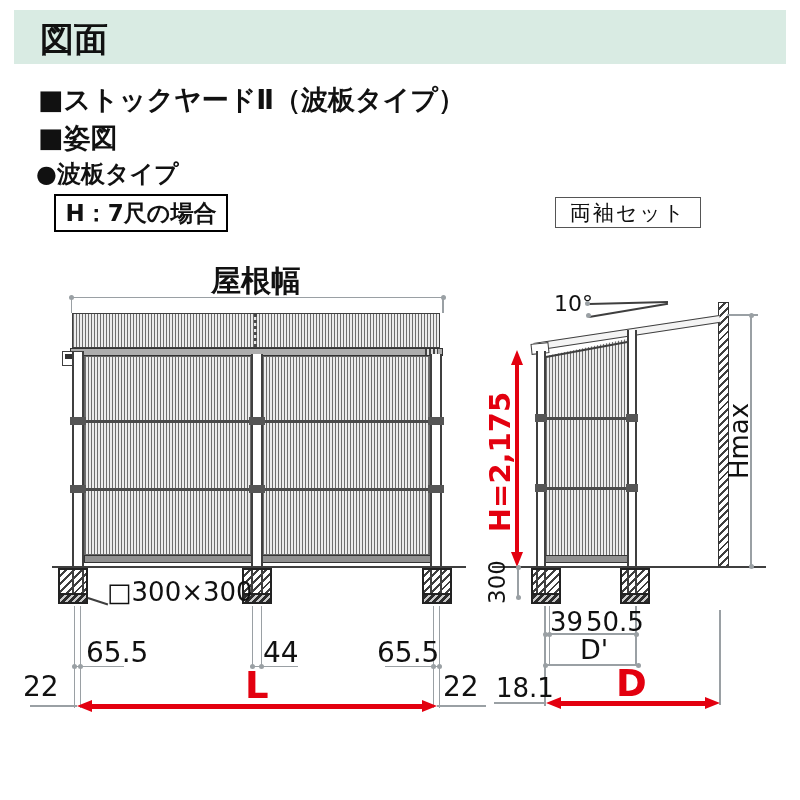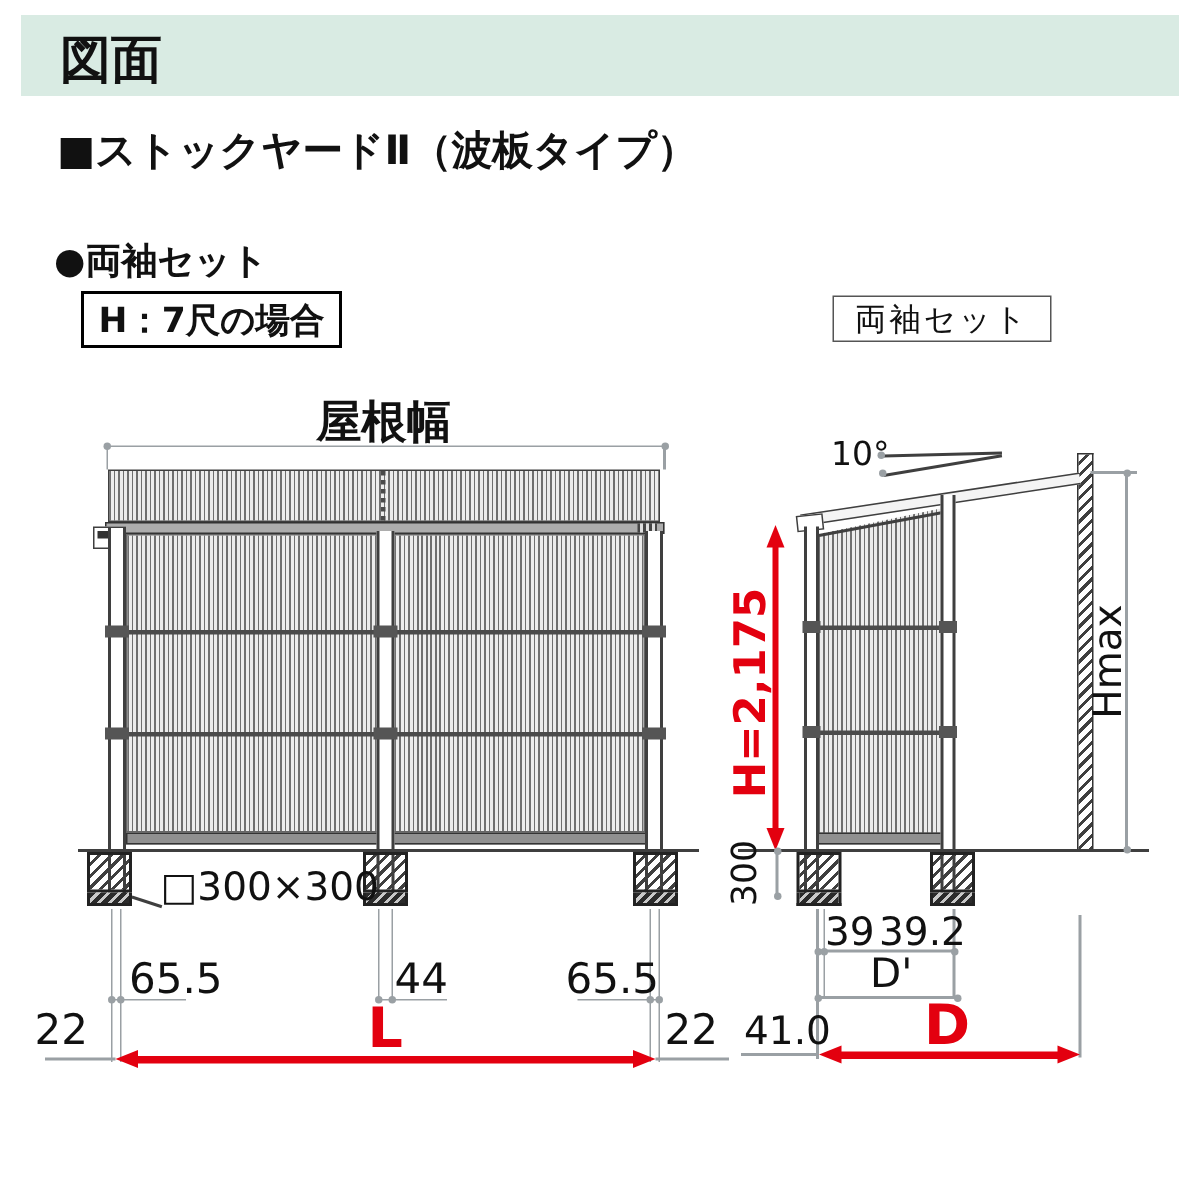--- a/index.html
+++ b/index.html
@@ -35,21 +35,22 @@
 </style>
 </head>
 <body>
 
 <div class="page">
 
   <div class="abs" style="left:14px;top:10px;width:772px;height:54px;background:#d9ebe3;"></div>
   <div class="txt heading" style="left:38px;top:82px;font-size:27px;">■ストックヤードⅡ（波板タイプ）</div>
 
   <div class="txt heading" style="left:40px;top:17px;font-size:34px;font-weight:700;">図面</div>
-  <div class="txt heading" style="left:36px;top:158px;font-size:24px;">●両袖セット</div>
+  <div class="txt heading" style="left:38px;top:120px;font-size:27px;">■姿図</div>
+  <div class="txt heading" style="left:36px;top:158px;font-size:24px;">●波板タイプ</div>
 
   <div class="box-label" style="left:54px;top:194px;width:174px;height:38px;border:2.4px solid #000;">
     <span class="heading" style="font-size:23px;text-align:center;">H：7尺の場合</span>
   </div>
   <div class="box-label" style="left:555px;top:197px;width:146px;height:31px;border:1.6px solid #555;">
     <span style="font-size:21px;letter-spacing:2px;">両袖セット</span>
   </div>
 
   <div>
 
@@ -193,32 +194,32 @@
     <div class="gln" style="left:750.4px;top:315px;width:1.3px;height:251px;"></div>
     <div class="dot" style="left:748.5px;top:312.5px;"></div>
     <div class="dot" style="left:748.5px;top:563.5px;"></div>
 
     <div class="gln" style="left:544.4px;top:606px;width:1.3px;height:100px;"></div>
     <div class="gln" style="left:548.6px;top:606px;width:1.3px;height:60px;"></div>
     <div class="gln" style="left:635.4px;top:606px;width:1.3px;height:60px;"></div>
     <div class="gln" style="left:719.4px;top:610px;width:1.3px;height:95px;"></div>
 
     <div class="txt" style="left:550px;top:607px;font-size:26px;">39</div>
-    <div class="txt" style="left:586px;top:607px;font-size:26px;">39.2</div>
+    <div class="txt" style="left:586px;top:607px;font-size:26px;">50.5</div>
     <div class="gln" style="left:545px;top:633.4px;width:92px;height:1.3px;"></div>
     <div class="dot" style="left:542.5px;top:631.5px;"></div>
     <div class="dot" style="left:547px;top:631.5px;"></div>
     <div class="dot" style="left:633.5px;top:631.5px;"></div>
 
     <div class="txt" style="left:580px;top:634px;font-size:27px;">D'</div>
     <div class="gln" style="left:545px;top:664.4px;width:93px;height:1.3px;"></div>
     <div class="dot" style="left:542.5px;top:662.5px;"></div>
     <div class="dot" style="left:635.5px;top:662.5px;"></div>
 
-    <div class="txt" style="left:496px;top:673px;font-size:26px;">41.0</div>
+    <div class="txt" style="left:496px;top:673px;font-size:26px;">18.1</div>
     <div class="gln" style="left:494px;top:702.4px;width:52px;height:1.3px;"></div>
     <div class="txt redtxt" style="left:616px;top:662px;font-size:37px;">D</div>
     <div class="ah ah-l" style="left:546px;top:697px;"></div>
     <div class="abs" style="left:559px;top:700.5px;width:148px;height:5px;background:var(--red);"></div>
     <div class="ah ah-r" style="left:705px;top:697px;"></div>
   </div>
 
 </div>
 
 </body></html>

